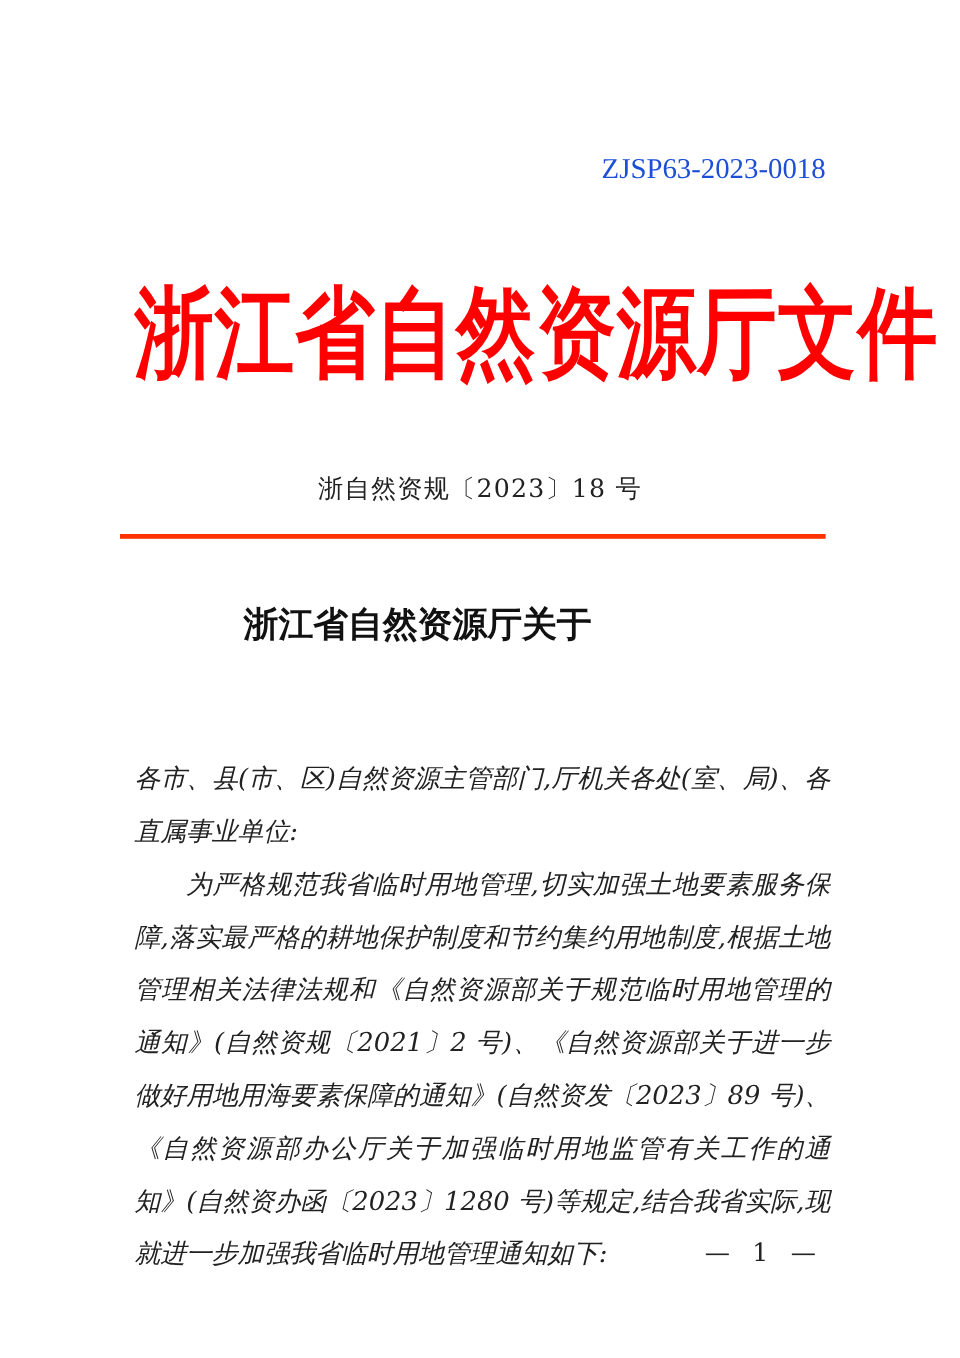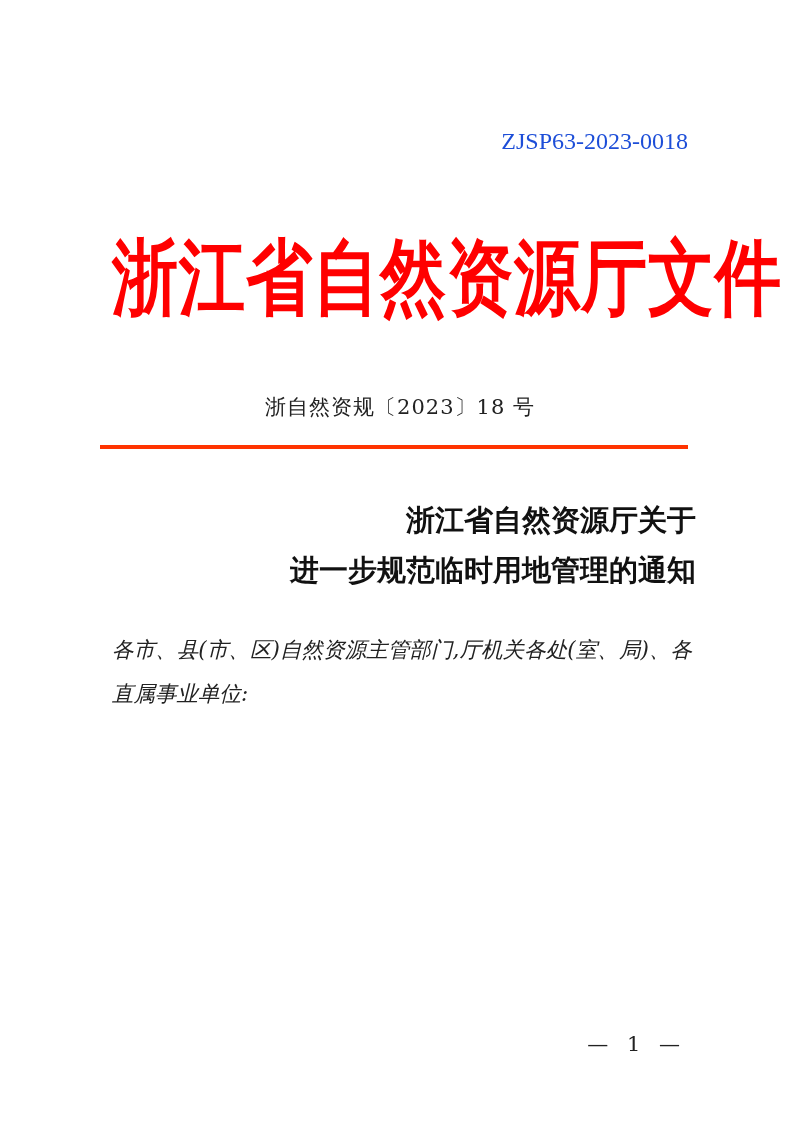--- a/index.html
+++ b/index.html
@@ -7,41 +7,41 @@
            font-family: "DejaVu Serif", "Liberation Serif", serif; color: #1a1a1a; }
     .doc-code { position: absolute; top: 128px; right: 112px; font-family: "Liberation Serif", serif;
                 font-size: 24px; letter-spacing: 0px; color: #1d4ed8; }
     .issuer { position: absolute; top: 222px; left: 112px; width: 580px; text-align: center;
               font-family: "DejaVu Sans", sans-serif; font-weight: bold; font-size: 66px;
               color: #ff0000; letter-spacing: 1px; line-height: 90px; white-space: nowrap;
               transform: scaleY(1.25); transform-origin: center top; }
     .doc-number { position: absolute; top: 393px; left: 0; width: 800px; text-align: center;
                   font-size: 21px; color: #222; letter-spacing: 1px; }
     .red-rule { position: absolute; top: 445px; left: 100px; width: 588px; height: 4px; background: #ff3300; }
-    .title { position: absolute; top: 495px; left: 0; width: 696px; text-align: right;
+    .title { position: absolute; top: 495px; left: 0; width: 696px; text-align: center;
              font-family: "DejaVu Serif", serif; font-weight: bold; font-size: 29px; line-height: 50px; color: #111; }
     .body-text { position: absolute; top: 628px; left: 112px; width: 580px; font-size: 21.5px;
                  line-height: 44px; color: #222; text-align: justify; }
     .body-text p { margin: 0; font-style: italic; }
     .body-text .indent { text-indent: 43px; }
     .page-number { position: absolute; top: 1032px; right: 114px; font-size: 21px; color: #222; letter-spacing: 6px; }
   </style>
 </head>
 <body>
 
 <div class="doc-code">ZJSP63-2023-0018</div>
 
 <div class="issuer">浙江省自然资源厅文件</div>
 
 <div class="doc-number">浙自然资规〔2023〕18 号</div>
 
 <div class="red-rule"></div>
 
 <div class="title">
   <div>浙江省自然资源厅关于</div>
-  <div>进一步规范临时用地管理的通知</div>
 </div>
 
 <div class="body-text">
   <p>各市、县(市、区)自然资源主管部门,厅机关各处(室、局)、各直属事业单位:</p>
+  <p class="indent">为严格规范我省临时用地管理,切实加强土地要素服务保障,落实最严格的耕地保护制度和节约集约用地制度,根据土地管理相关法律法规和《自然资源部关于规范临时用地管理的通知》(自然资规〔2021〕2 号)、《自然资源部关于进一步做好用地用海要素保障的通知》(自然资发〔2023〕89 号)、《自然资源部办公厅关于加强临时用地监管有关工作的通知》(自然资办函〔2023〕1280 号)等规定,结合我省实际,现就进一步加强我省临时用地管理通知如下:</p>
 </div>
 
 <div class="page-number">— 1 —</div>
 
 </body></html>

